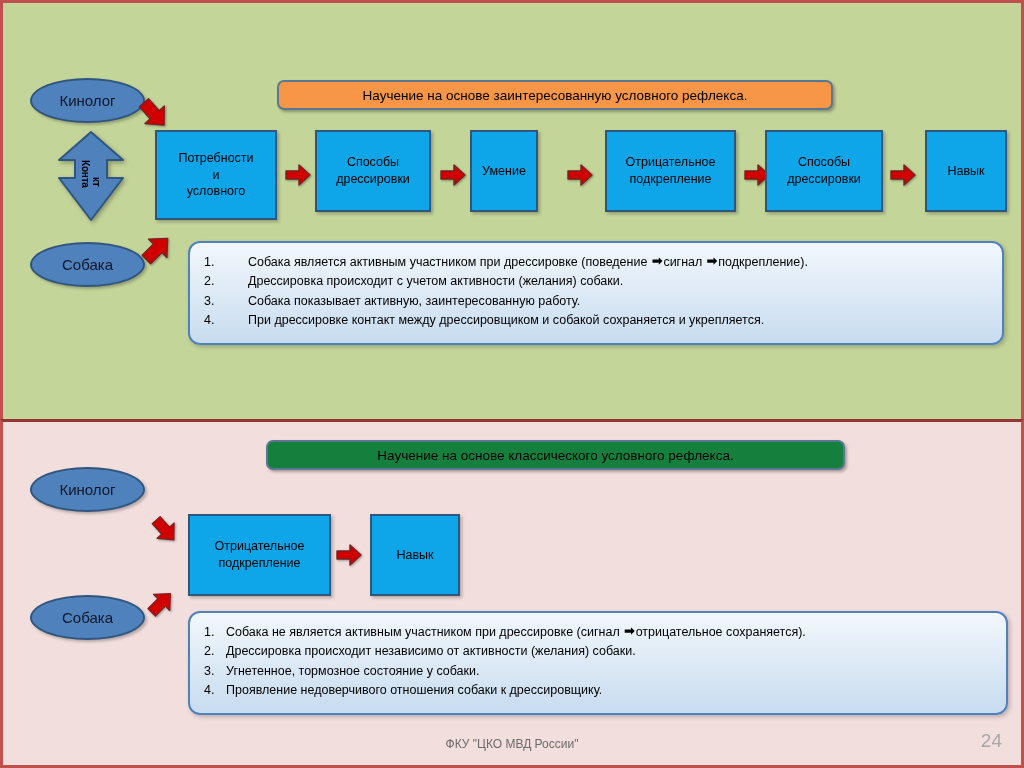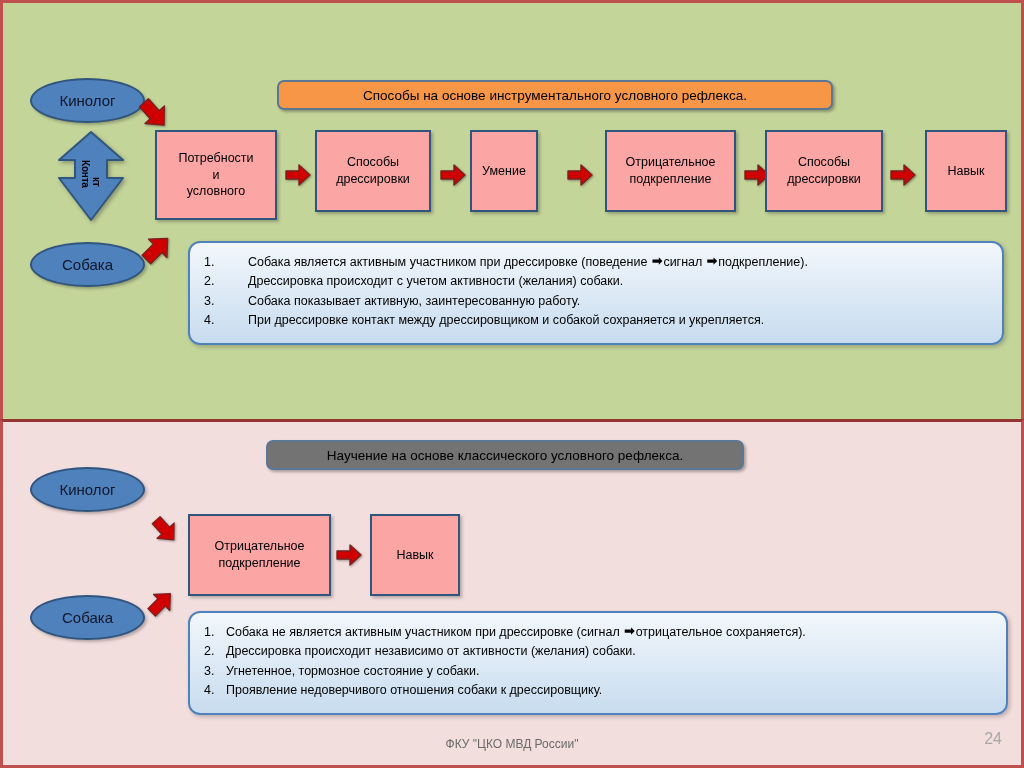--- a/index.html
+++ b/index.html
@@ -63,22 +63,22 @@
     display: flex; align-items: center; justify-content: center;
     color: #000000;
     font-size: 13.5px;
     box-shadow: 2px 2px 3px rgba(0,0,0,0.3);
   }
   #hdr1 {
     left: 277px; top: 80px; width: 556px;
     background: #f79646;
   }
   #hdr2 {
-    left: 266px; top: 440px; width: 478px;
-    background: #737373;
+    left: 266px; top: 440px; width: 579px;
+    background: #15803d;
     text-align: right;
   }
   
   .ellipse {
     position: absolute;
     width: 115px; height: 45px;
     background: #4f81bd;
     border: 2px solid #31567d;
     border-radius: 50%;
     box-sizing: border-box;
@@ -87,21 +87,21 @@
     box-shadow: 2px 2px 3px rgba(0,0,0,0.25);
   }
   #ell-kinolog-1 { left: 30px; top: 78px; }
   #ell-sobaka-1  { left: 30px; top: 242px; }
   #ell-kinolog-2 { left: 30px; top: 467px; }
   #ell-sobaka-2  { left: 30px; top: 595px; }
 
   
   .pbox {
     position: absolute;
-    background: #fca5a5;
+    background: #0ea5e9;
     border: 2px solid #2e5song;
     border: 2px solid #31567d;
     box-sizing: border-box;
     display: flex; align-items: center; justify-content: center;
     text-align: center;
     color: #000000; font-size: 12.5px;
     line-height: 1.35;
     padding: 2px 4px;
     box-shadow: 2px 2px 3px rgba(0,0,0,0.25);
   }
@@ -172,34 +172,34 @@
   .footer-text {
     position: absolute;
     left: 0; top: 737px; width: 1024px;
     text-align: center;
     font-size: 12px;
     color: #6b6b6b;
   }
   .footer-page {
     position: absolute;
     right: 22px; top: 730px;
-    font-size: 16px;
+    font-size: 19px;
     color: #a8a8a8;
   }
 </style>
 </head>
 <body>
 
 <div class="slide">
 
   <div class="band-top"></div>
   <div class="band-bottom"></div>
 
 
-  <div class="sec-header" id="hdr1">Способы на основе инструментального условного рефлекса.</div>
+  <div class="sec-header" id="hdr1">Научение на основе заинтересованную условного рефлекса.</div>
 
   <div class="ellipse" id="ell-kinolog-1">Кинолог</div>
   <div class="ellipse" id="ell-sobaka-1">Собака</div>
 
   <div class="rarrow" style="left:137px; top:97px;">
     <svg width="34" height="34" viewBox="0 0 34 34">
       <g transform="rotate(48 17 17)">
         <path d="M2 11 H18 V4 L32 17 L18 30 V23 H2 Z" fill="#d00000" stroke="#7a2020" stroke-width="1.4" stroke-linejoin="round"></path>
       </g>
     </svg>

